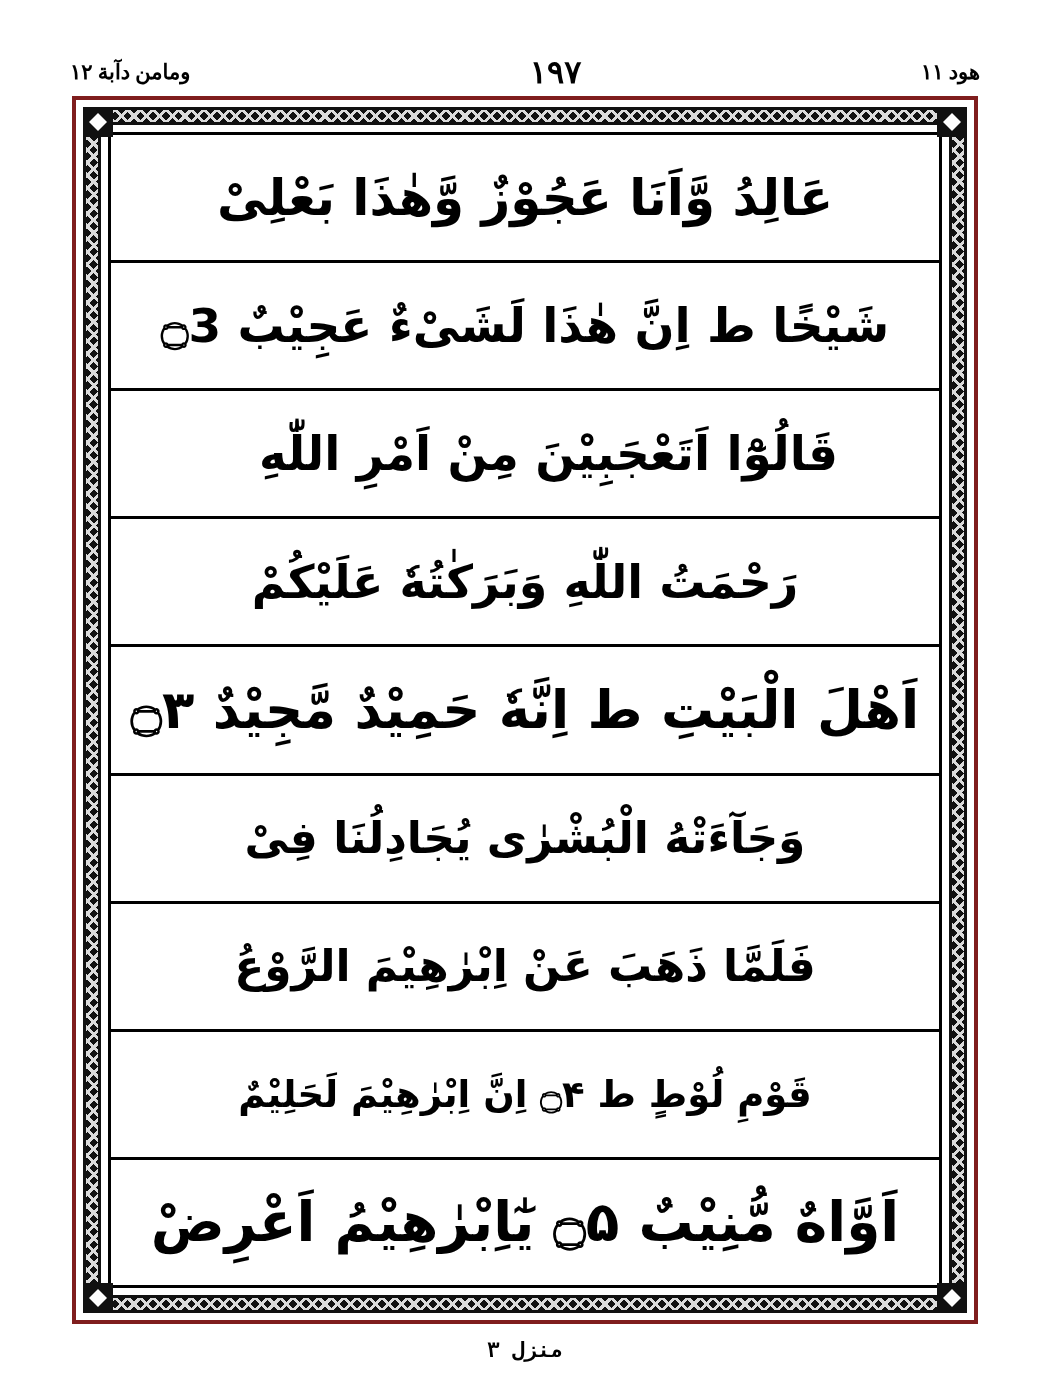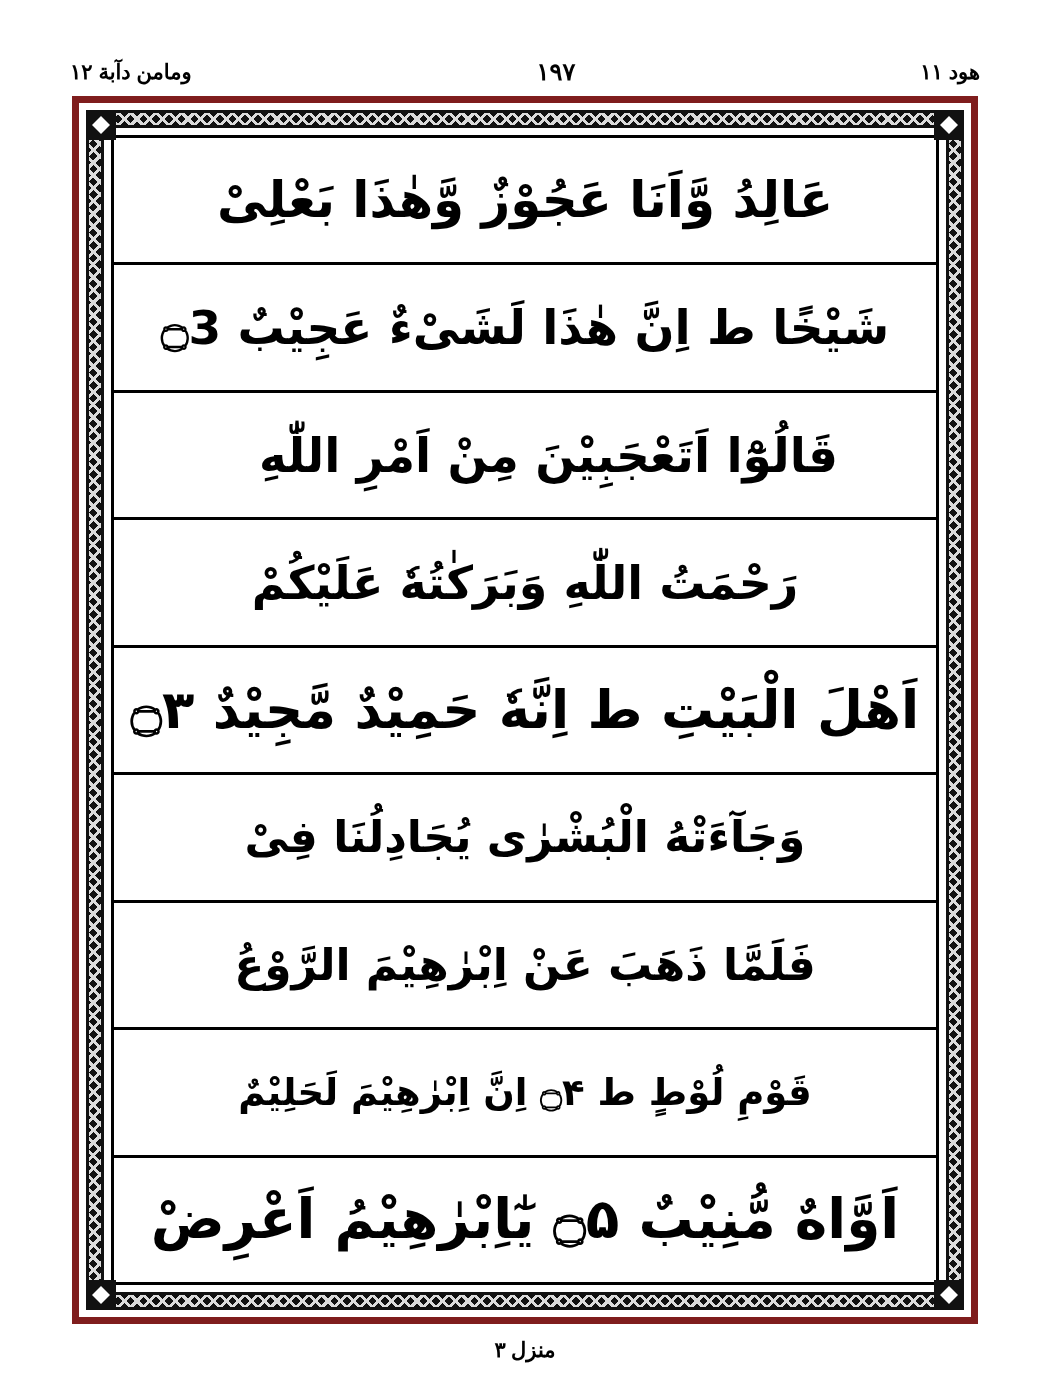--- a/index.html
+++ b/index.html
@@ -28,42 +28,42 @@
     top: 52px;
     left: 70px;
     right: 70px;
     height: 40px;
     display: flex;
     align-items: center;
     justify-content: space-between;
     direction: rtl;
   }
   .header-part {
-    font-family: Liberation Sans, sans-serif;
+    font-family: Liberation Serif, serif;
     font-size: 21px;
     font-weight: 700;
     white-space: nowrap;
     letter-spacing: 0.5px;
   }
   .header-right { text-align: right; }
   .header-center {
-    font-size: 24px;
+    font-size: 32px;
     font-weight: 700;
     letter-spacing: 1px;
   }
   .header-left { text-align: left; }
 
   
   .frame-outer {
     position: absolute;
     top: 96px;
     left: 72px;
     width: 906px;
     height: 1228px;
-    border: 7px solid #7f1d1d;
+    border: 4px solid #7f1d1d;
     box-sizing: border-box;
     background: #ffffff;
   }
   
   .band-strip {
     position: absolute;
     left: 7px;
     right: 7px;
     height: 18px;
     background: #111;
@@ -167,21 +167,21 @@
   .aya-line.l8 .aya-text { font-size: 37px; }
   .aya-line.l9 .aya-text { font-size: 55px; }
 
   
   .footer {
     position: absolute;
     left: 0;
     right: 0;
     top: 1338px;
     text-align: center;
-    font-family: Liberation Serif, serif;
+    font-family: Liberation Mono, monospace;
     font-size: 21px;
     font-weight: 700;
     direction: rtl;
   }
 </style>
 </head>
 <body>
 
 <div class="page">
 

